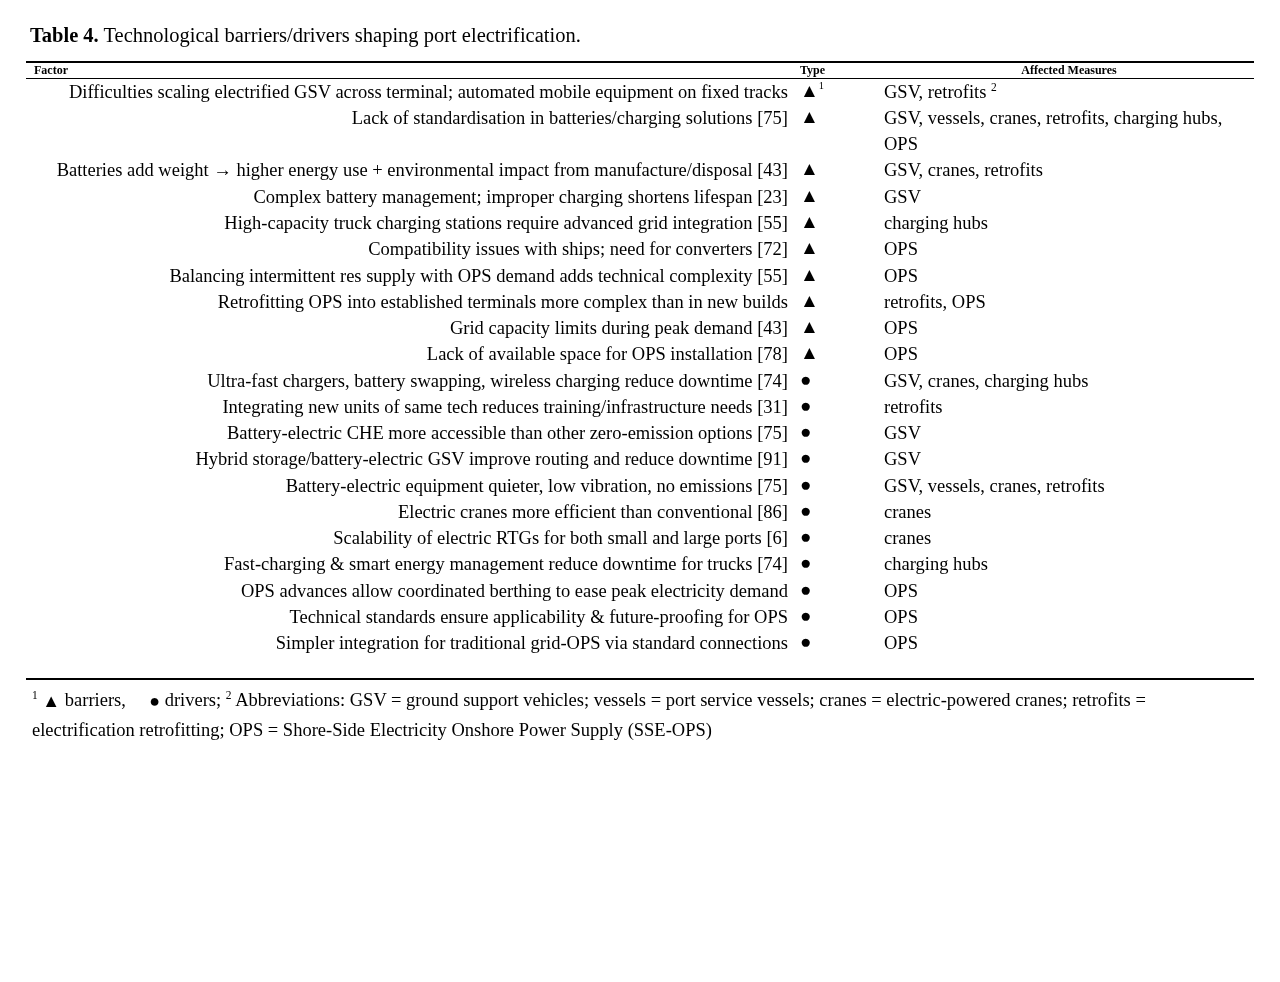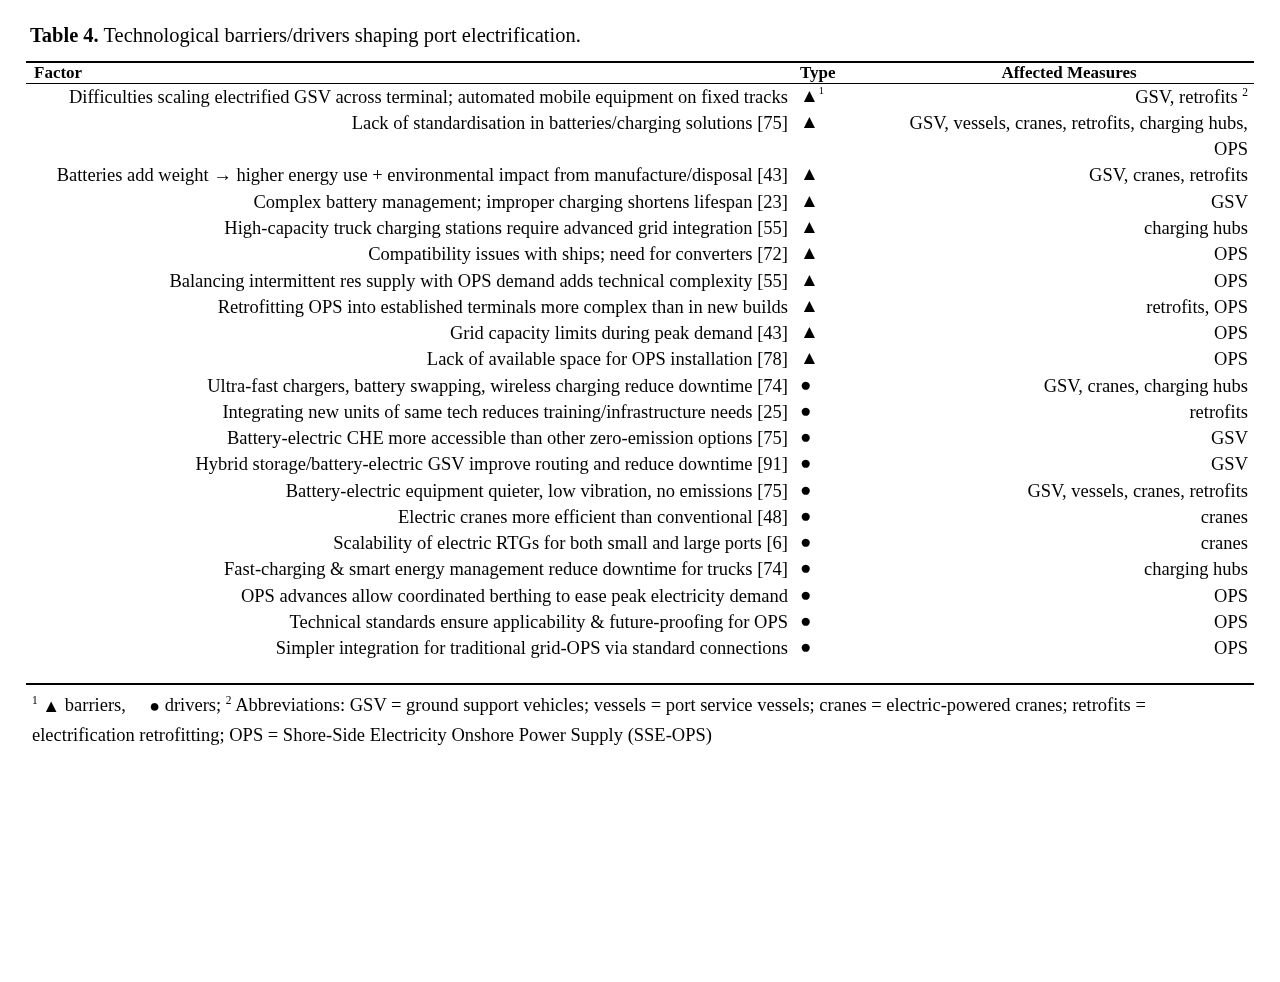--- a/index.html
+++ b/index.html
@@ -32,21 +32,21 @@
     width: 1228px;
     border-collapse: collapse;
     table-layout: fixed;
   }
   table.tbl td, table.tbl th {
     vertical-align: top;
     text-align: left;
     padding: 0;
   }
   thead th {
-    font-size: 17px;
+    font-size: 12px;
     font-weight: bold;
     padding: 5px 0 5px 0;
     border-top: 2.2px solid #000;
     border-bottom: 1.2px solid #000;
   }
   thead th.c-factor { padding-left: 8px; }
   thead th.c-type { padding-left: 2px; }
   thead th.c-meas { padding-left: 6px; text-align: center; }
 
   tbody td {
@@ -54,21 +54,21 @@
     line-height: 1.42;
     padding-top: 2px;
     padding-bottom: 2px;
   }
   tbody td.c-factor { padding-left: 8px; padding-right: 10px; text-align: right; }
   tbody td.c-type {
     padding-left: 2px;
     font-size: 17px;
     white-space: nowrap;
   }
-  tbody td.c-meas { padding-left: 6px; padding-right: 6px; text-align: right; }
+  tbody td.c-meas { padding-left: 6px; padding-right: 6px; }
 
   tbody tr.last-row td {
     border-bottom: 2.2px solid #000;
     padding-bottom: 22px;
   }
   .sym {
     font-size: 19px;
     line-height: 1;
     position: relative;
     top: 1px;
@@ -161,41 +161,41 @@
           <td class="c-factor">Lack of available space for OPS installation [78]</td>
           <td class="c-type"><span class="sym">▲</span></td>
           <td class="c-meas"><span>OPS</span></td>
         </tr>
         <tr>
           <td class="c-factor">Ultra-fast chargers, battery swapping, wireless charging reduce downtime [74]</td>
           <td class="c-type"><span class="sym">●</span></td>
           <td class="c-meas"><span>GSV, cranes, charging hubs</span></td>
         </tr>
         <tr>
-          <td class="c-factor">Integrating new units of same tech reduces training/infrastructure needs [25]</td>
+          <td class="c-factor">Integrating new units of same tech reduces training/infrastructure needs [31]</td>
           <td class="c-type"><span class="sym">●</span></td>
           <td class="c-meas"><span>retrofits</span></td>
         </tr>
         <tr>
           <td class="c-factor">Battery-electric CHE more accessible than other zero-emission options [75]</td>
           <td class="c-type"><span class="sym">●</span></td>
           <td class="c-meas"><span>GSV</span></td>
         </tr>
         <tr>
           <td class="c-factor">Hybrid storage/battery-electric GSV improve routing and reduce downtime [91]</td>
           <td class="c-type"><span class="sym">●</span></td>
           <td class="c-meas"><span>GSV</span></td>
         </tr>
         <tr>
           <td class="c-factor">Battery-electric equipment quieter, low vibration, no emissions [75]</td>
           <td class="c-type"><span class="sym">●</span></td>
           <td class="c-meas"><span>GSV, vessels, cranes, retrofits</span></td>
         </tr>
         <tr>
-          <td class="c-factor">Electric cranes more efficient than conventional [48]</td>
+          <td class="c-factor">Electric cranes more efficient than conventional [86]</td>
           <td class="c-type"><span class="sym">●</span></td>
           <td class="c-meas"><span>cranes</span></td>
         </tr>
         <tr>
           <td class="c-factor">Scalability of electric RTGs for both small and large ports [6]</td>
           <td class="c-type"><span class="sym">●</span></td>
           <td class="c-meas"><span>cranes</span></td>
         </tr>
         <tr>
           <td class="c-factor">Fast-charging &amp; smart energy management reduce downtime for trucks [74]</td>

